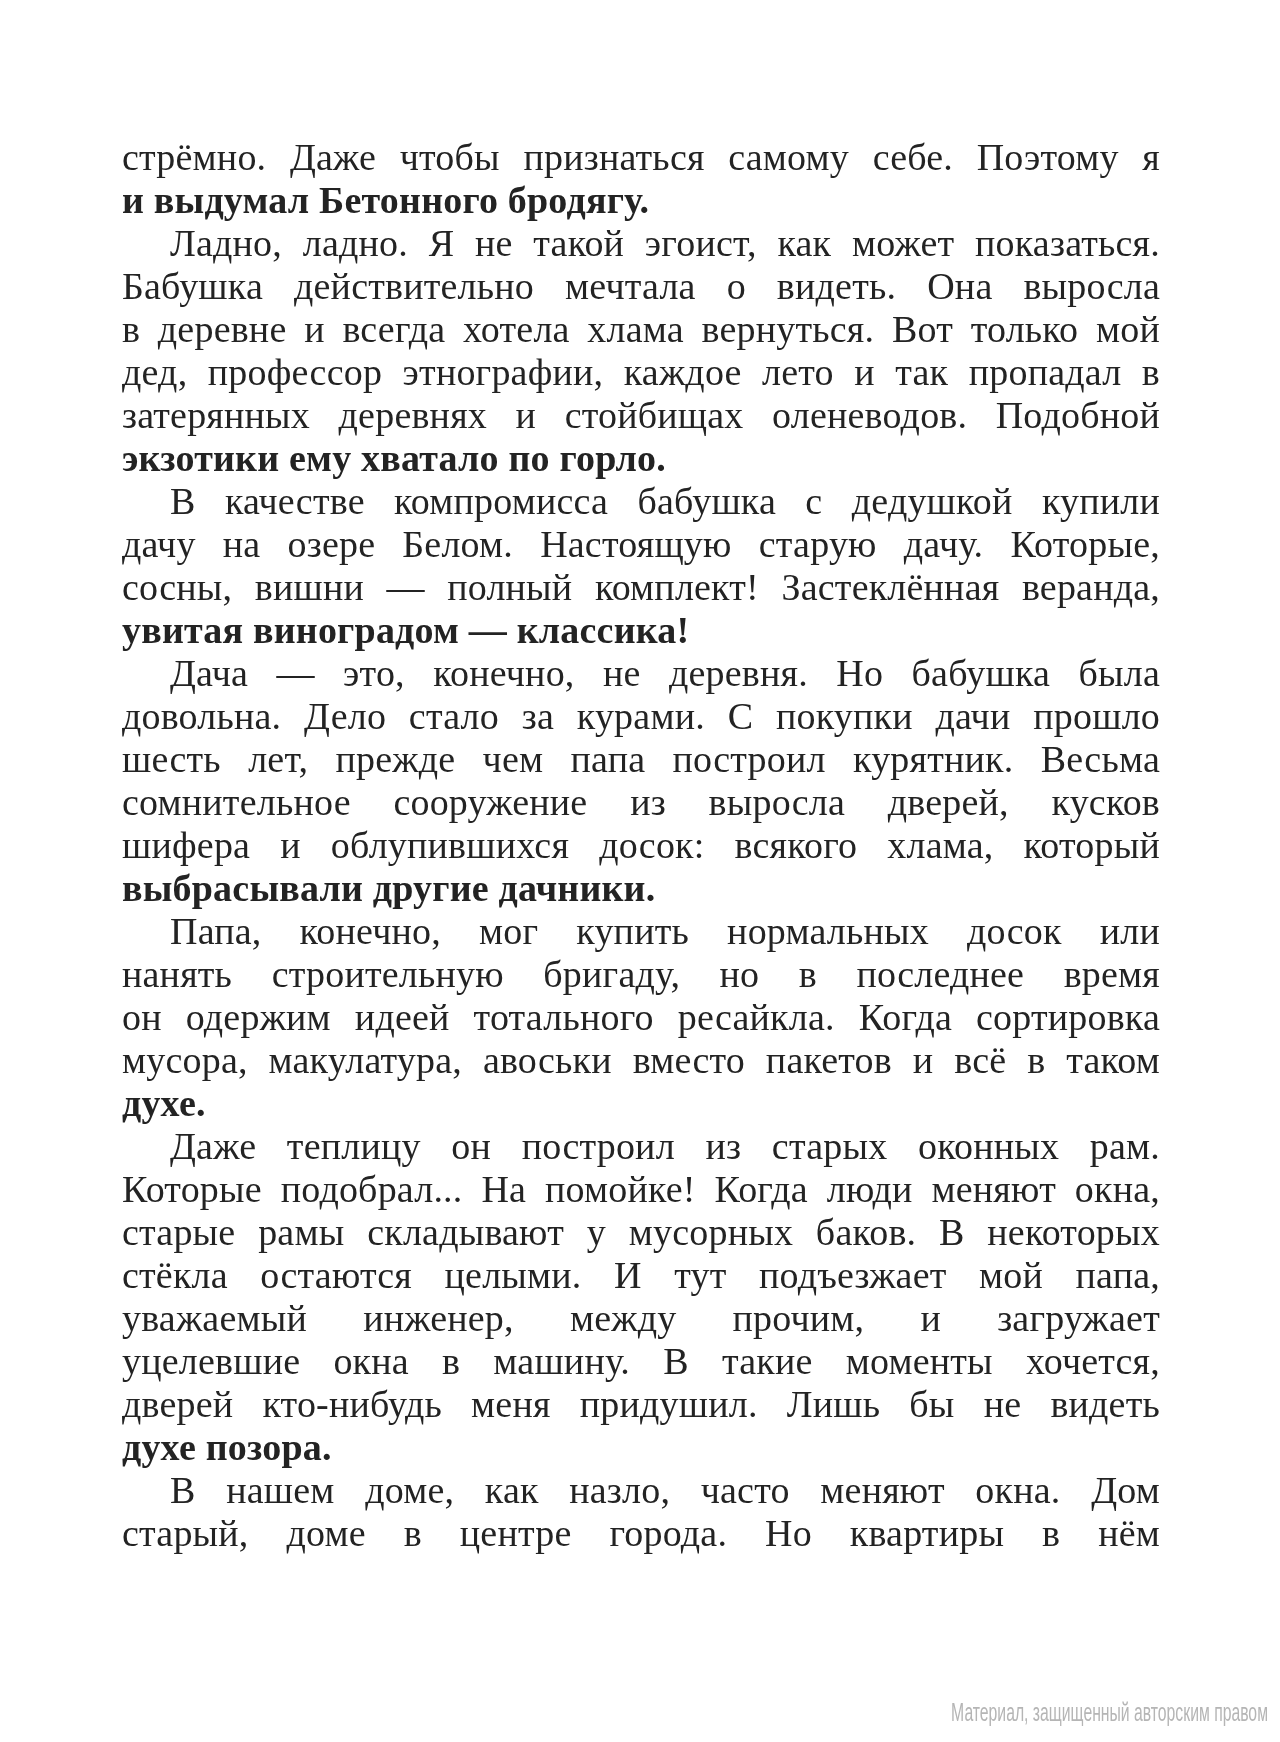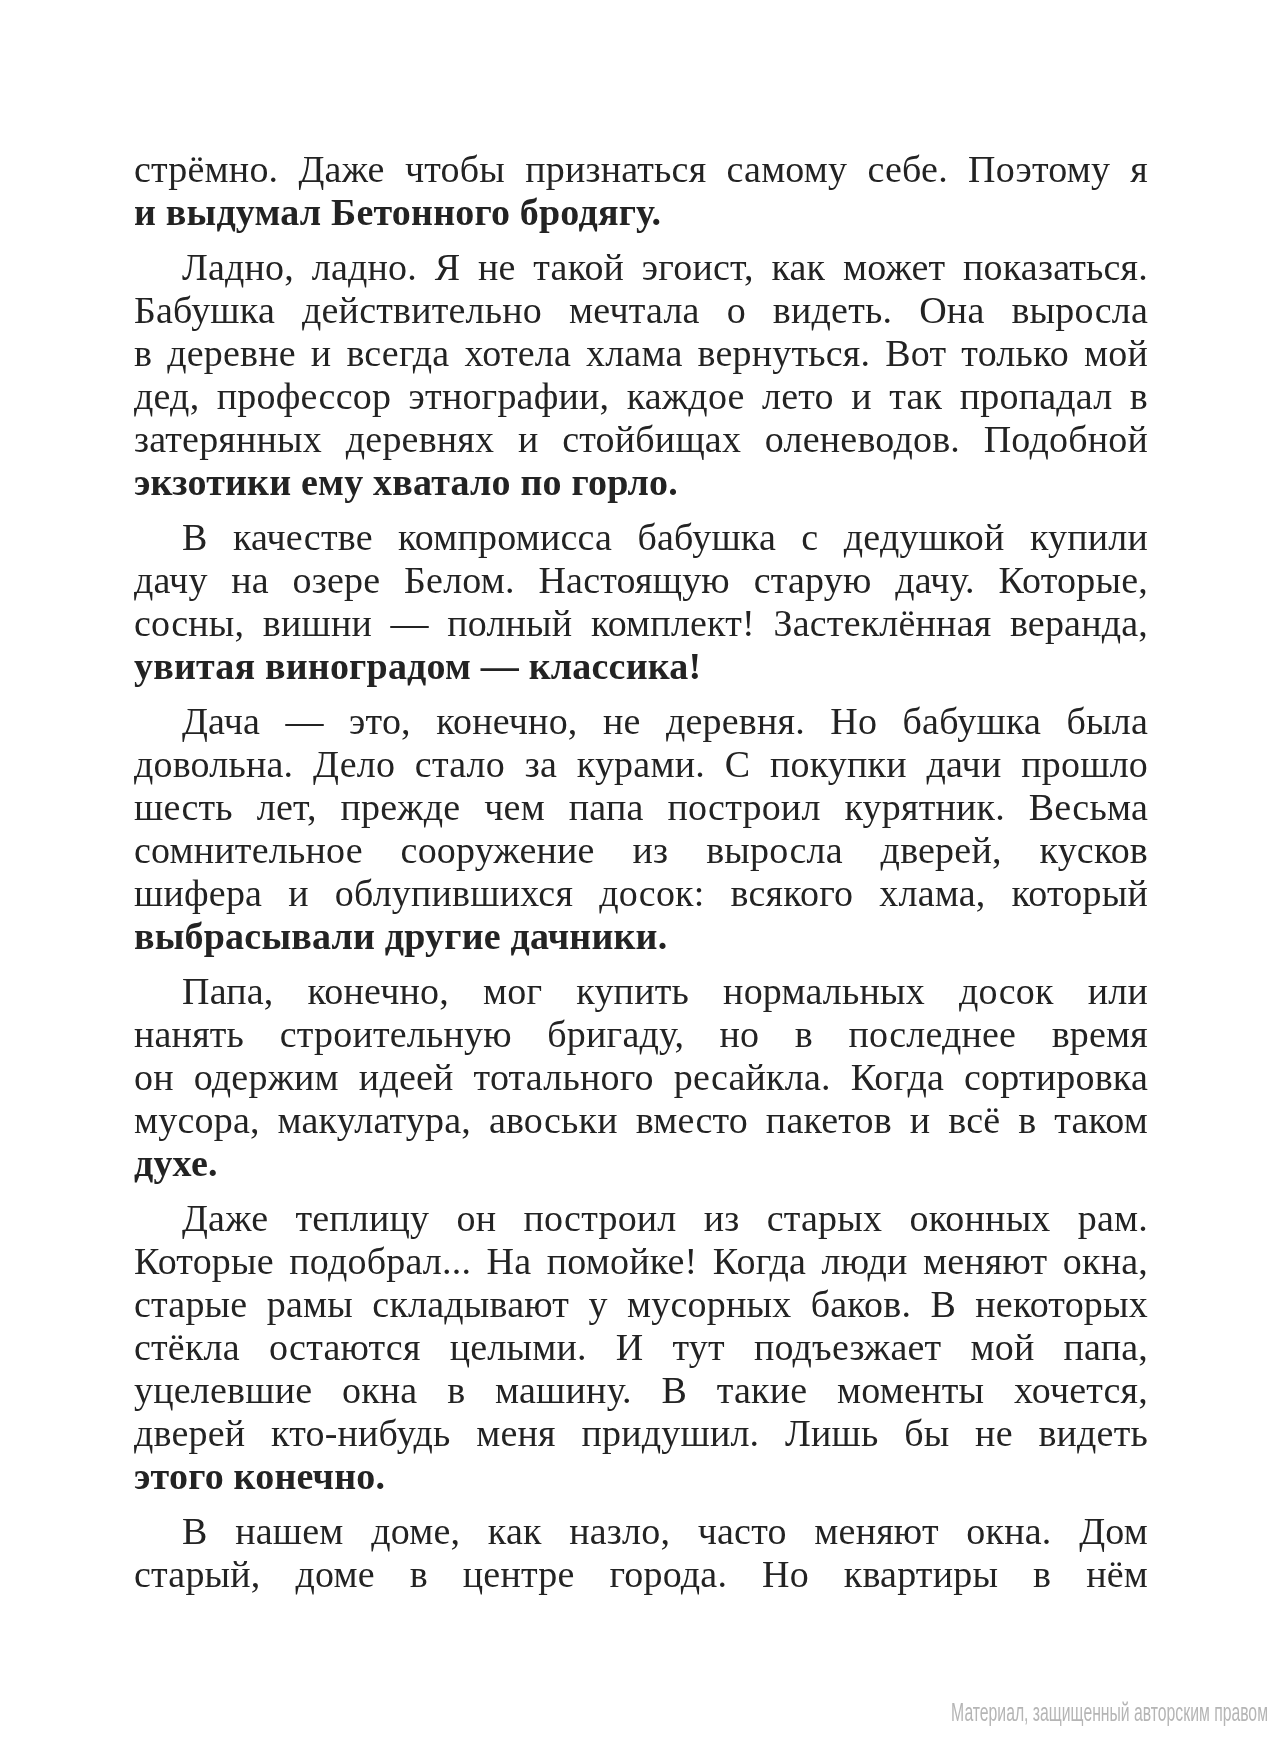--- a/index.html
+++ b/index.html
@@ -18,21 +18,21 @@
   .text-block {
     position: absolute;
     left: 122px;
     top: 136px;
     width: 1038px;
     font-size: 38px;
     line-height: 43px;
     letter-spacing: 0.2px;
   }
   .paragraph {
-    margin: 12px;
+    margin: 0;
     padding: 0;
   }
   .line {
     text-align: justify;
     text-align-last: justify;
     white-space: normal;
     height: 43px;
     overflow: visible;
   }
   .line.end {
@@ -90,23 +90,24 @@
         <div class="line">нанять строительную бригаду, но в последнее время</div>
         <div class="line">он одержим идеей тотального ресайкла. Когда сортировка</div>
         <div class="line">мусора, макулатура, авоськи вместо пакетов и всё в таком</div>
         <div class="line end">духе.</div>
       </div>
       <div class="paragraph">
         <div class="line indent">Даже теплицу он построил из старых оконных рам.</div>
         <div class="line">Которые подобрал... На помойке! Когда люди меняют окна,</div>
         <div class="line">старые рамы складывают у мусорных баков. В некоторых</div>
         <div class="line">стёкла остаются целыми. И тут подъезжает мой папа,</div>
+        <div class="line">уважаемый инженер, между прочим, и загружает</div>
         <div class="line">уцелевшие окна в машину. В такие моменты хочется,</div>
         <div class="line">дверей кто-нибудь меня придушил. Лишь бы не видеть</div>
-        <div class="line end">этого конечно.</div>
+        <div class="line end">духе позора.</div>
       </div>
       <div class="paragraph">
         <div class="line indent">В нашем доме, как назло, часто меняют окна. Дом</div>
         <div class="line">старый, доме в центре города. Но квартиры в нём</div>
       </div>
     </main>
   <div class="watermark" style="color: rgb(181, 181, 181);">Материал, защищенный авторским правом</div>
 </div>
 
 </body></html>

